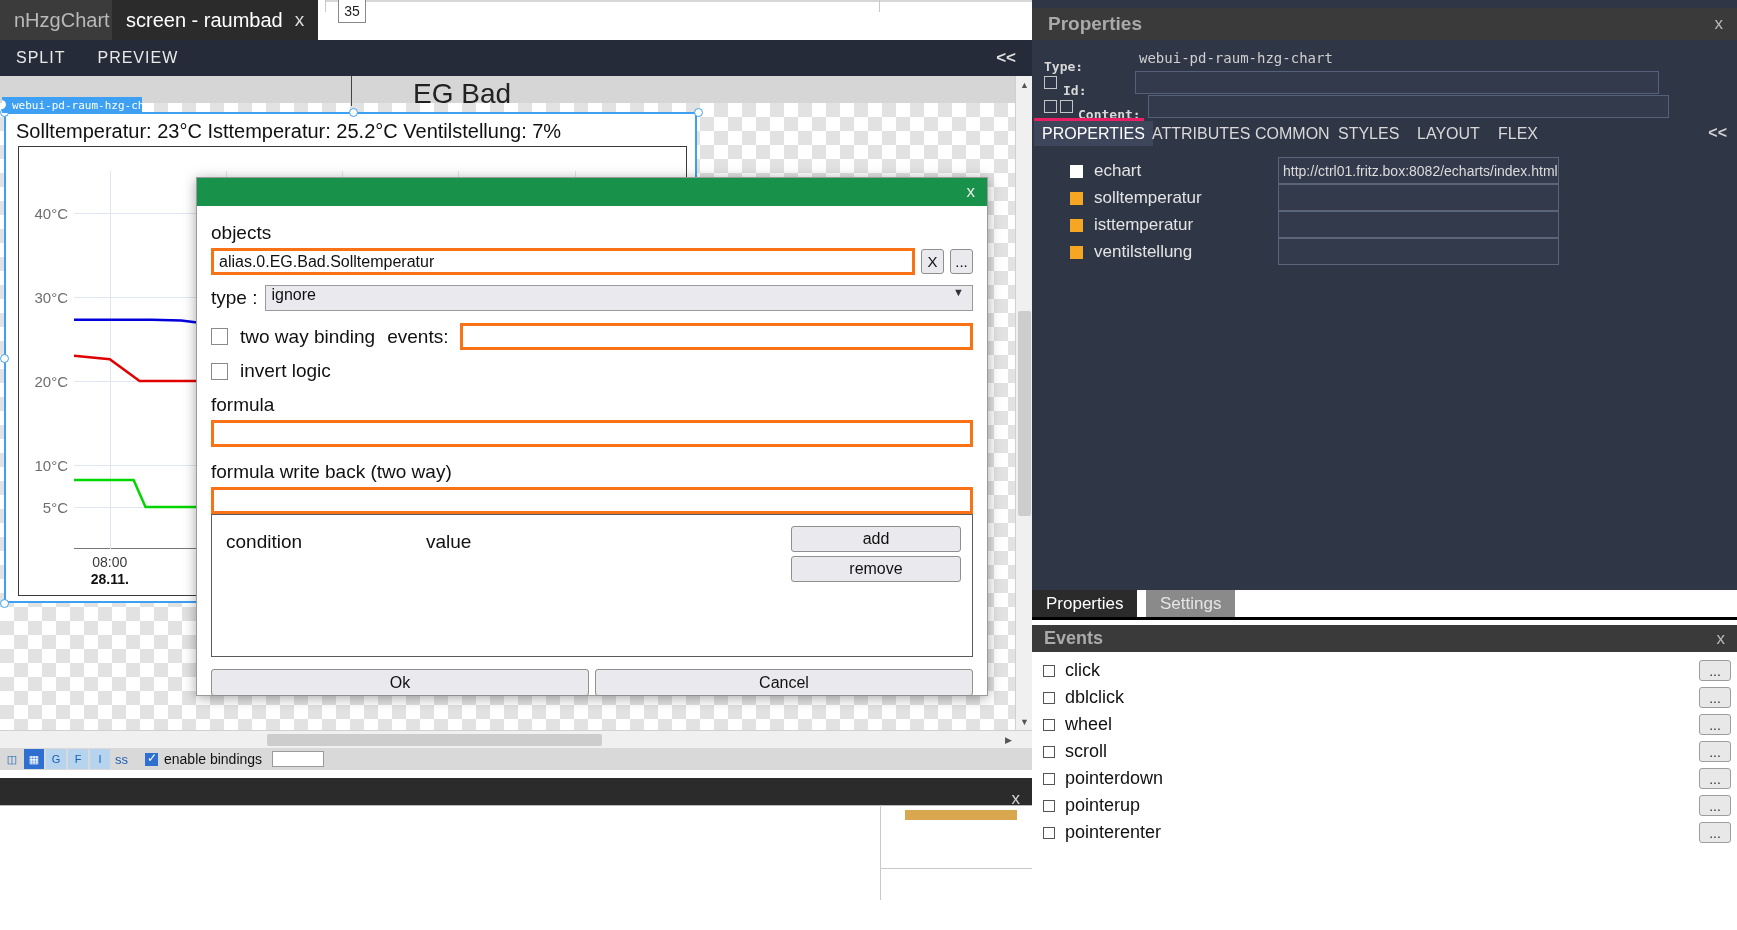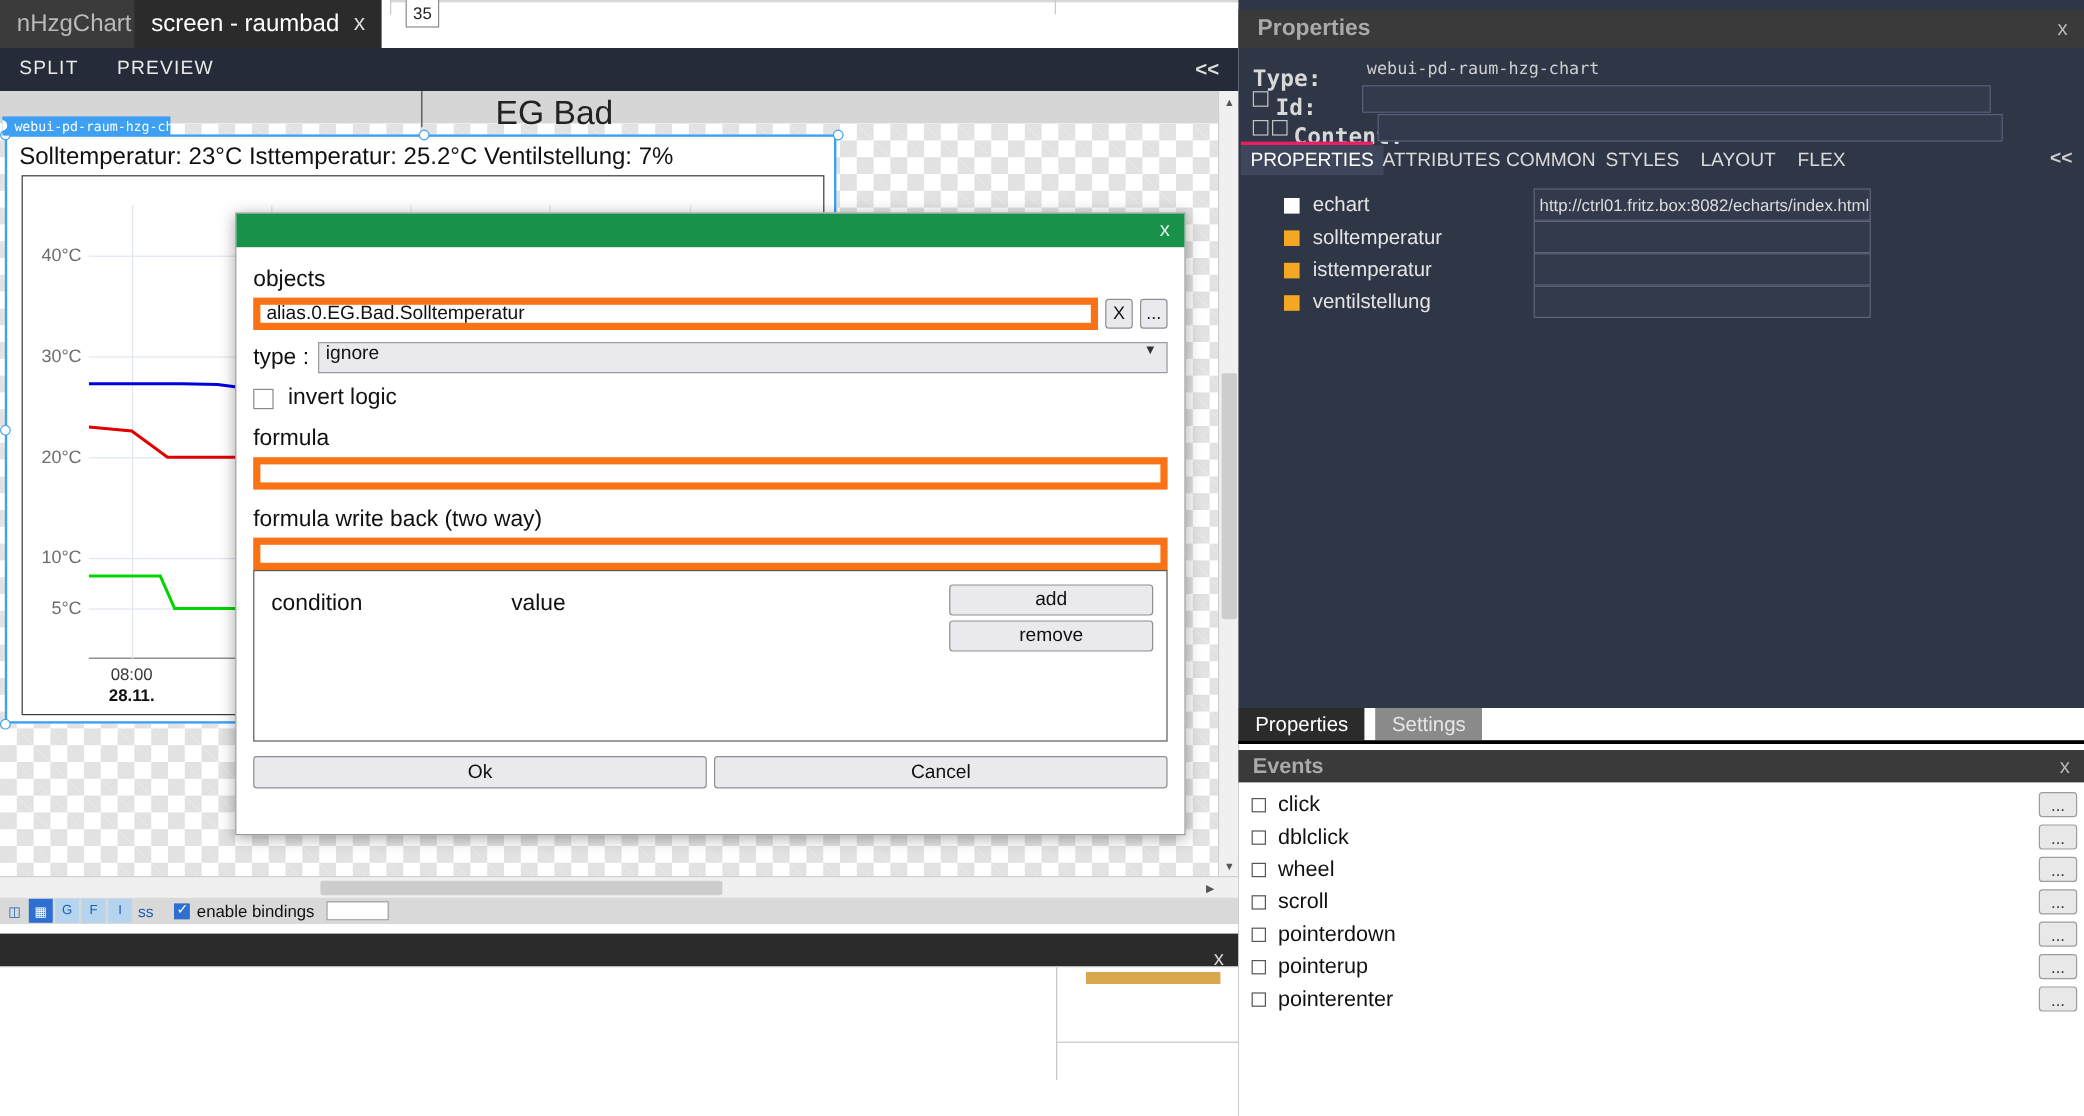--- a/index.html
+++ b/index.html
@@ -135,21 +135,21 @@
   #bottombar .vline { position:absolute; left:880px; top:35px; width:1px; height:95px; background:#c9c9c9; }
 
   
   #right { position:absolute; left:1032px; top:0; width:705px; height:930px; background:#2f3646; }
   #prop-title { position:absolute; left:0; top:8px; width:705px; height:32px; background:#3a3a3a;
                 display:flex; align-items:center; }
   #prop-title .t { margin-left:16px; font-size:19px; font-weight:bold; color:#aaaaaa; }
   #prop-title .x { position:absolute; right:14px; font-size:17px; color:#bbbbbb; }
 
   .prop-row { position:absolute; left:0; height:24px; display:flex; align-items:center; }
-  .lbl-mono { font-family:"DejaVu Sans Mono", monospace; font-size:19px; color:#d8d8d8; font-weight:bold;margin-top:16px; }
+  .lbl-mono { font-family:"DejaVu Sans Mono", monospace; font-size:13px; color:#d8d8d8; font-weight:bold;margin-top:16px; }
   .val-mono { font-family:"DejaVu Sans Mono", monospace; font-size:14px; color:#cfcfcf; }
   .dk-input { background:#333a4c; border:1px solid #56607a; height:23px; }
   .sq-cb { width:13px; height:13px; border:1px solid #c5c5c5; background:transparent; display:inline-block; }
 
   #tabs-row { position:absolute; left:0; top:118px; width:705px; height:28px; }
   #tabs-row .accent { position:absolute; left:2px; top:0; width:110px; height:3px; background:#e91e63; }
   #tabs-row .tb2 { position:absolute; top:3px; height:25px; display:flex; align-items:center;
                    font-size:16px; color:#d9d9d9; padding:0 8px; }
   #tabs-row .tb2.sel { background:#3d465a; color:#ffffff; }
   #tabs-row .cc { position:absolute; right:10px; top:6px; font-size:16px; color:#d0d0d0; font-weight:bold; }
@@ -181,21 +181,21 @@
                   justify-content:center; font-size:14px; color:#333; }
 
   
   #modal { position:absolute; left:196px; top:177px; width:792px; height:519px;
            background:#ffffff; border:1px solid #9a9a9a; box-shadow:0 2px 12px rgba(0,0,0,.35); z-index:50; }
   #modal-title { height:28px; background:#18914b; color:#ffffff; display:flex; align-items:center;
                  font-size:18px; font-weight:bold; padding:0 10px; font-stretch:condensed; }
   #modal-title .x { position:absolute; right:12px; font-size:17px; font-weight:normal; color:#eaeaea; }
   #modal-body { position:relative; padding:10px 14px; }
   .m-label { font-size:19px; color:#111; }
-  .m-input { width:100%; height:27px; border:6px solid #f97316; background:#ffffff;
+  .m-input { width:100%; height:27px; border:3px solid #f97316; background:#ffffff;
              font-size:16px; padding:2px 5px; color:#111; }
   .m-btn-sm { width:23px; height:25px; border:1px solid #8f8f8f; background:#e9e9ee; border-radius:3px;
               font-size:15px; display:flex; align-items:center; justify-content:center; color:#111; }
   .m-select { width:100%; height:26px; border:1px solid #9a9a9a; background:#e9e9ee; font-size:16px;
               padding:0 5px; color:#111; display:flex; align-items:flex-start; position:relative; }
   .m-select .cv { position:absolute; right:8px; font-size:11px; color:#333; }
   .m-cb { width:17px; height:17px; border:1px solid #8a8a8a; background:#ffffff; }
   .conv-box { border:1px solid #5a5a5a; background:#ffffff; }
   .conv-btn { width:170px; height:26px; border:1px solid #8f8f8f; background:#e9e9ee; border-radius:3px;
               font-size:16px; display:flex; align-items:center; justify-content:center; color:#111; }
@@ -456,20 +456,26 @@
     </div>
 
     <div style="display:flex;align-items:center;gap:8px;margin-top:10px;">
       <span class="m-label">type :</span>
       <div class="m-select" style="flex:1;">
         <span>ignore</span>
         <span class="cv">▼</span>
       </div>
     </div>
 
+    <div style="display:flex;align-items:center;gap:12px;margin-top:12px;">
+      <span class="m-cb"></span>
+      <span class="m-label">two way binding</span>
+      <span class="m-label">events:</span>
+      <input class="m-input" style="flex: 1 1 0%;" value="">
+    </div>
 
     <div style="display:flex;align-items:center;gap:12px;margin-top:10px;">
       <span class="m-cb"></span>
       <span class="m-label">invert logic</span>
     </div>
 
     <div class="m-label" style="margin:12px 0 4px;">formula</div>
     <input class="m-input" value="" style="">
 
     <div class="m-label" style="margin:14px 0 4px;">formula write back (two way)</div>

